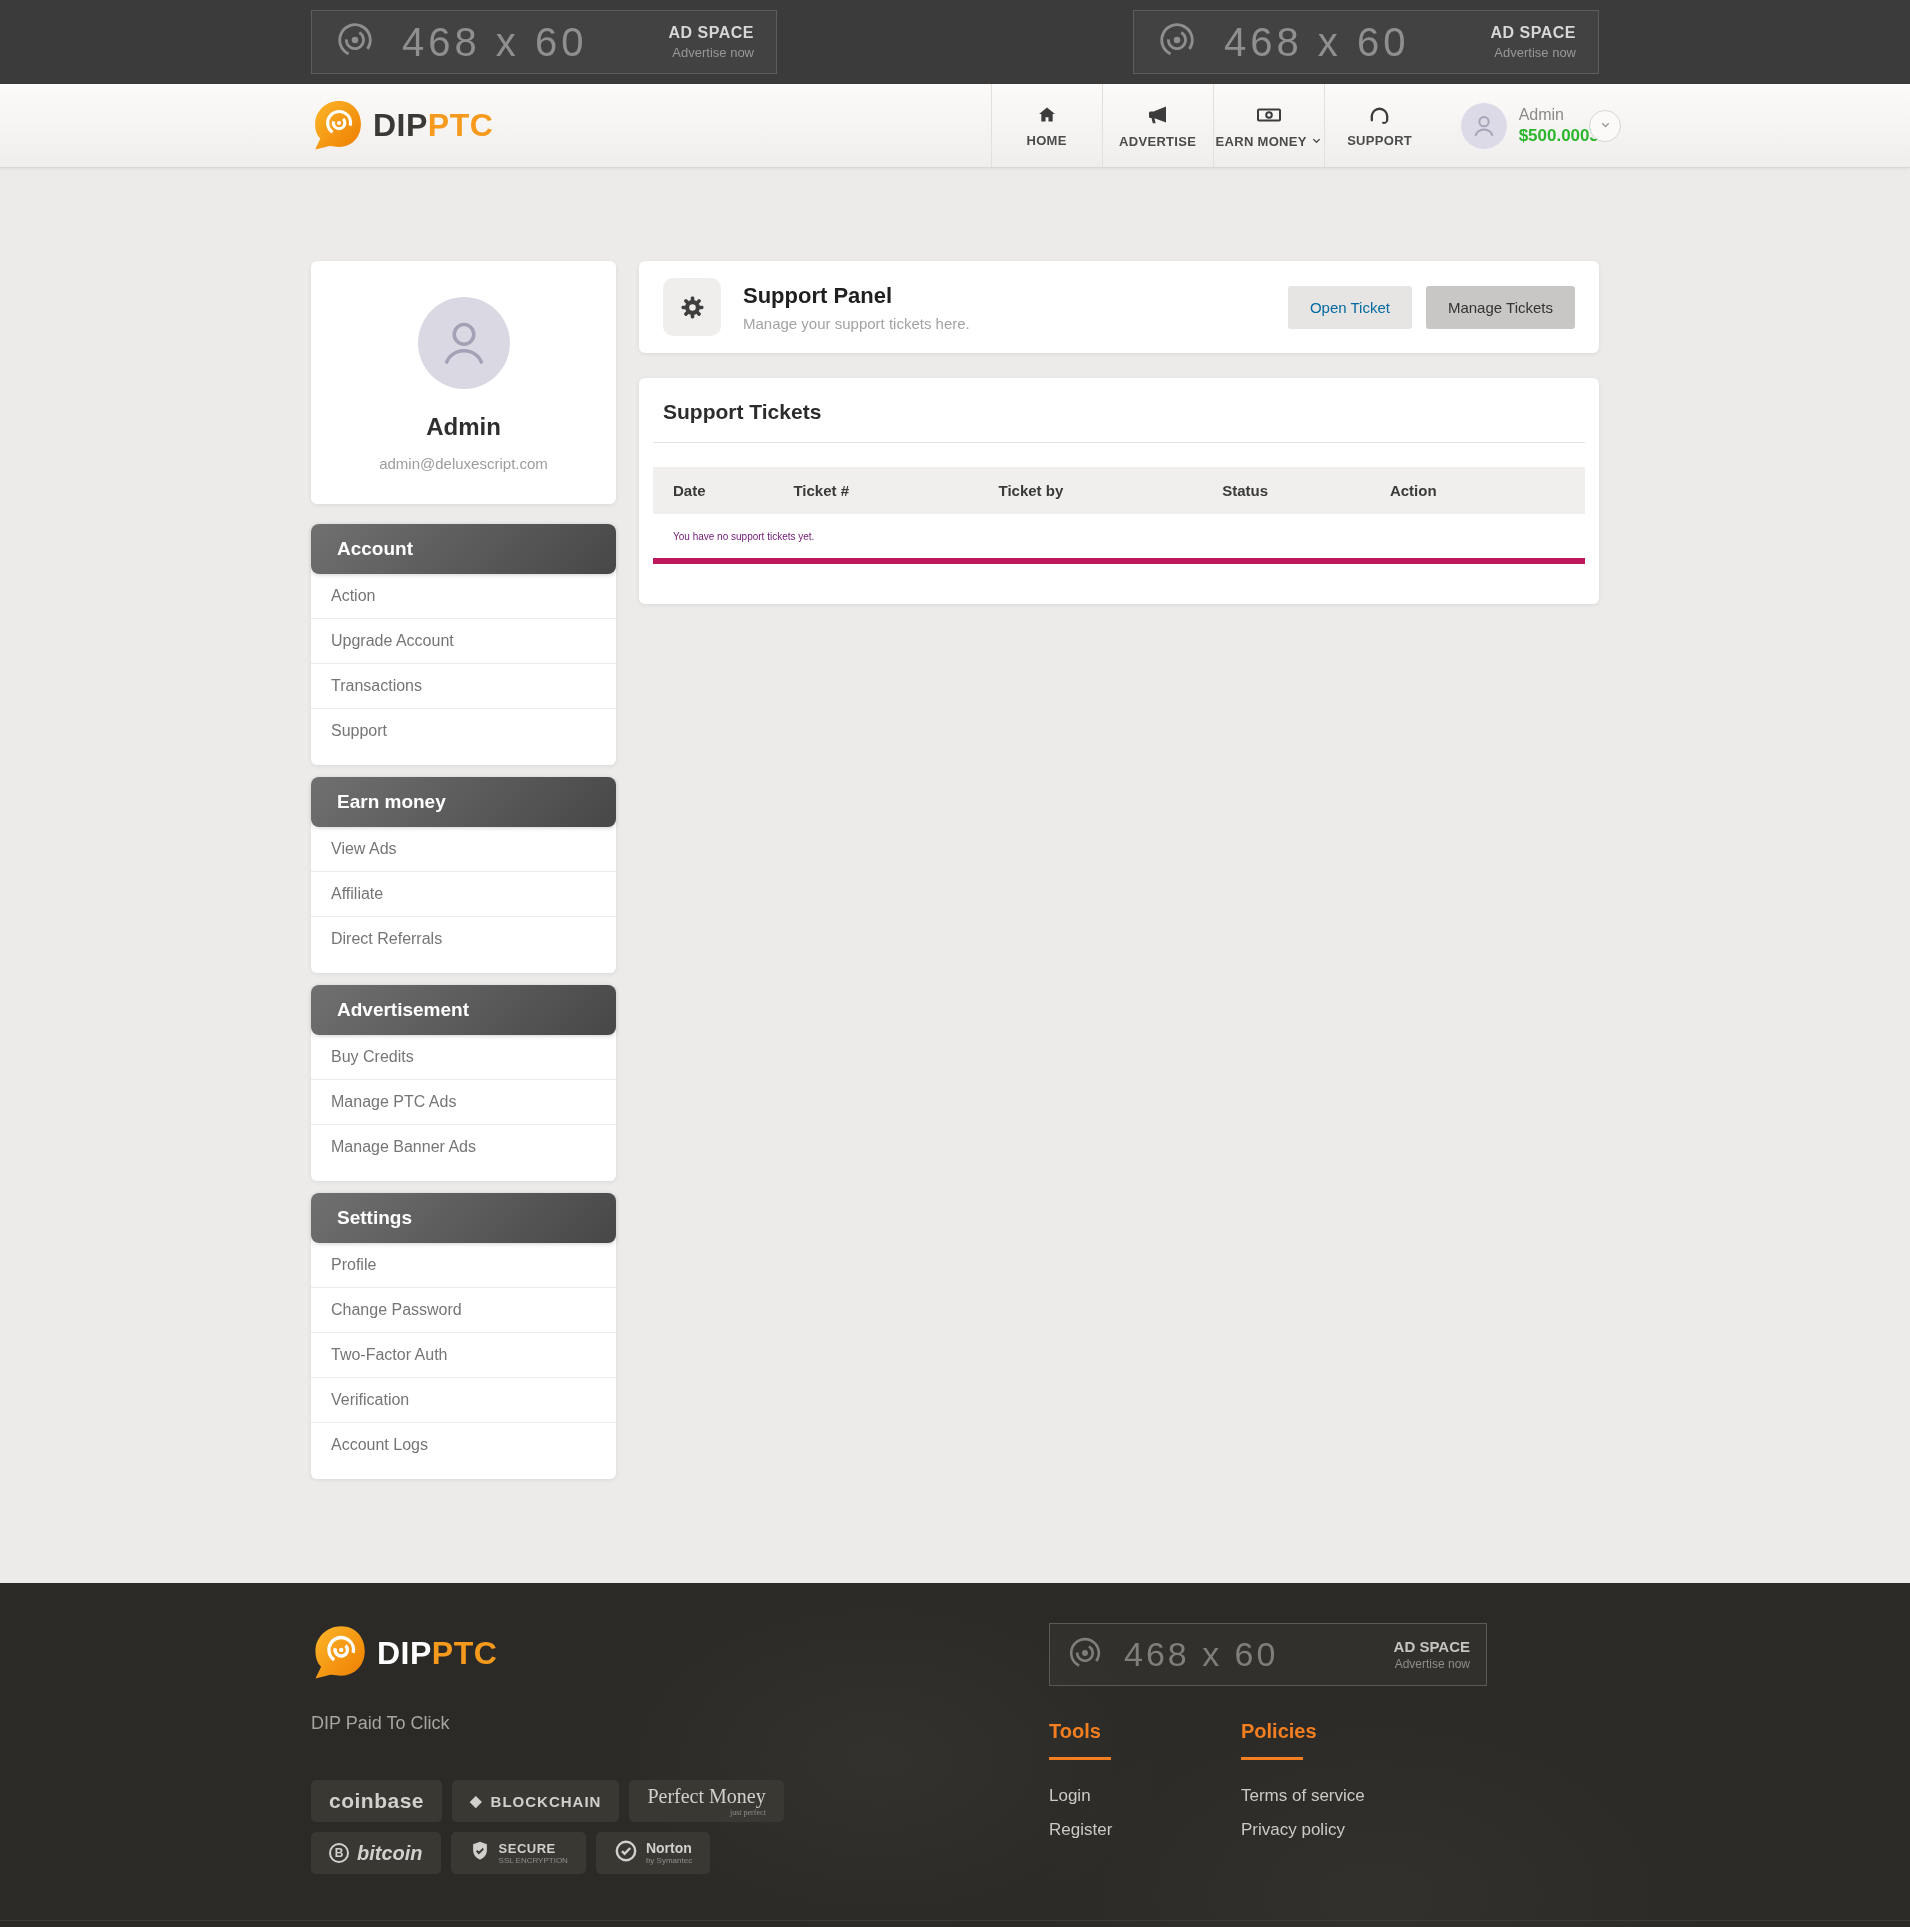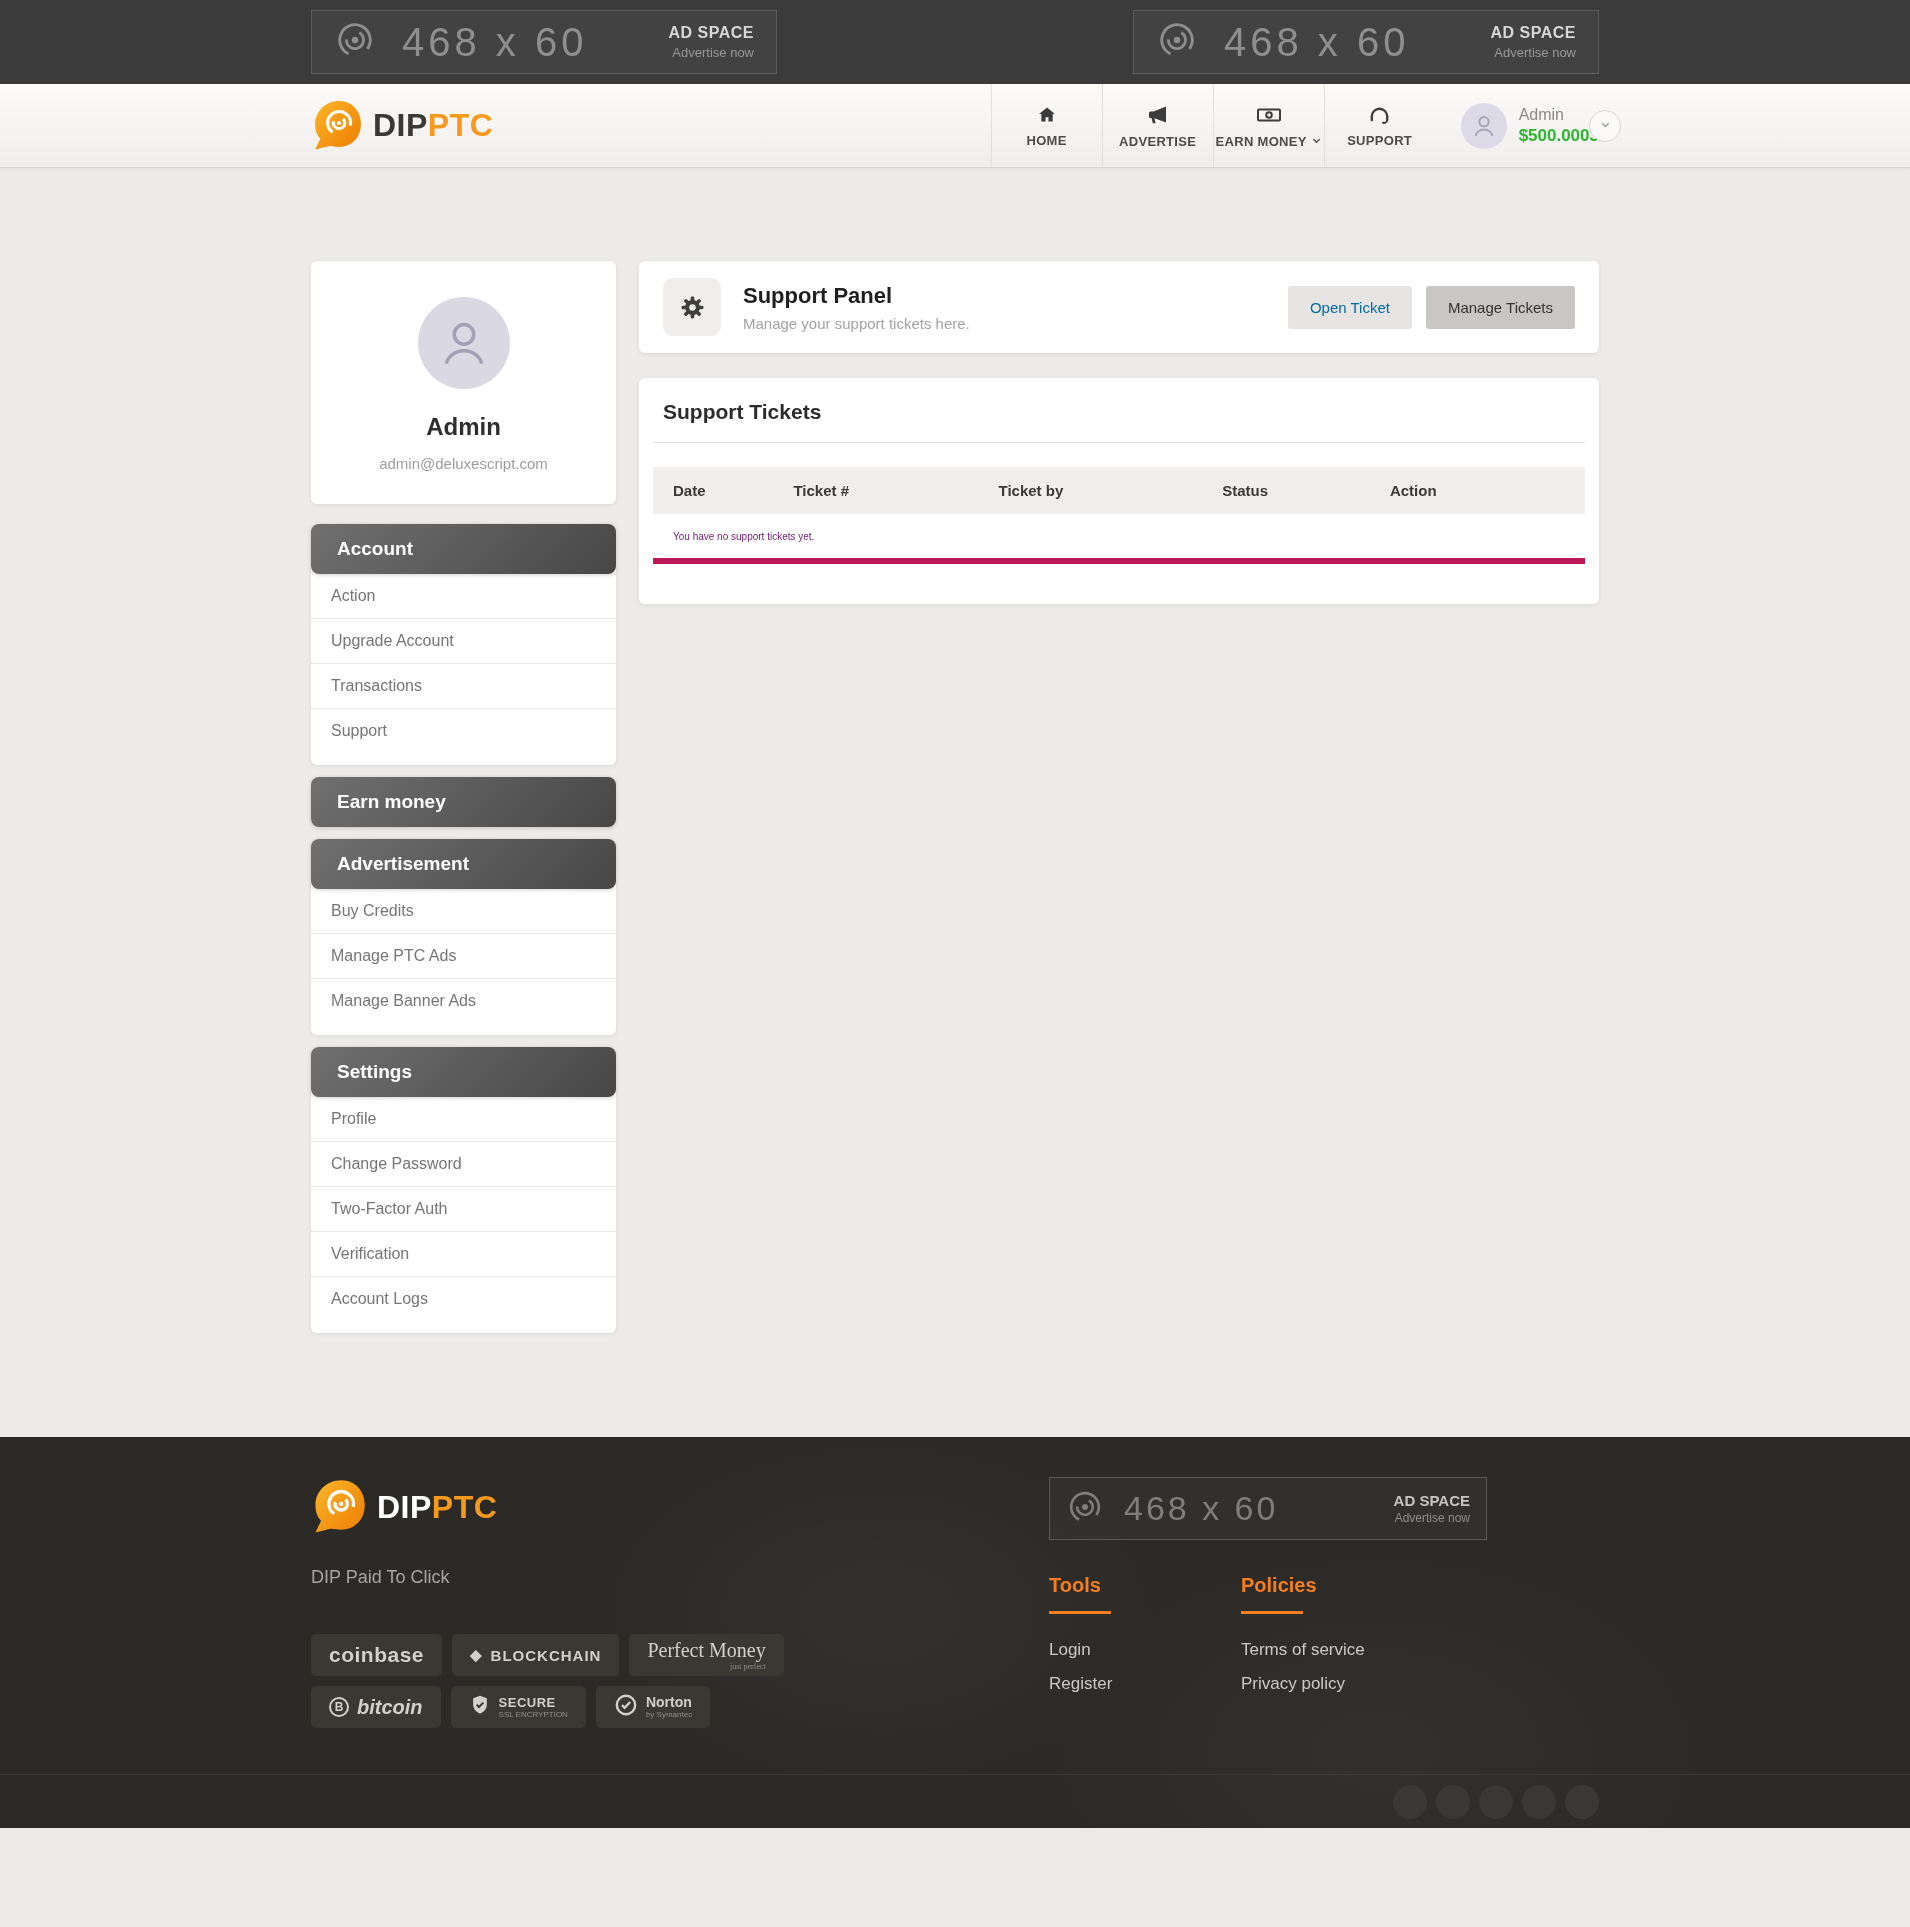--- a/index.html
+++ b/index.html
@@ -260,20 +260,25 @@
         <div class="menu-list">
           <div class="menu-item">Action</div>
           <div class="menu-item">Upgrade Account</div>
           <div class="menu-item">Transactions</div>
           <div class="menu-item">Support</div>
         </div>
       </div>
 
       <div class="menu-section">
         <div class="menu-head">Earn money</div>
+        <div class="menu-list">
+          <div class="menu-item">View Ads</div>
+          <div class="menu-item">Affiliate</div>
+          <div class="menu-item">Direct Referrals</div>
+        </div>
       </div>
 
       <div class="menu-section">
         <div class="menu-head">Advertisement</div>
         <div class="menu-list">
           <div class="menu-item">Buy Credits</div>
           <div class="menu-item">Manage PTC Ads</div>
           <div class="menu-item">Manage Banner Ads</div>
         </div>
       </div>

